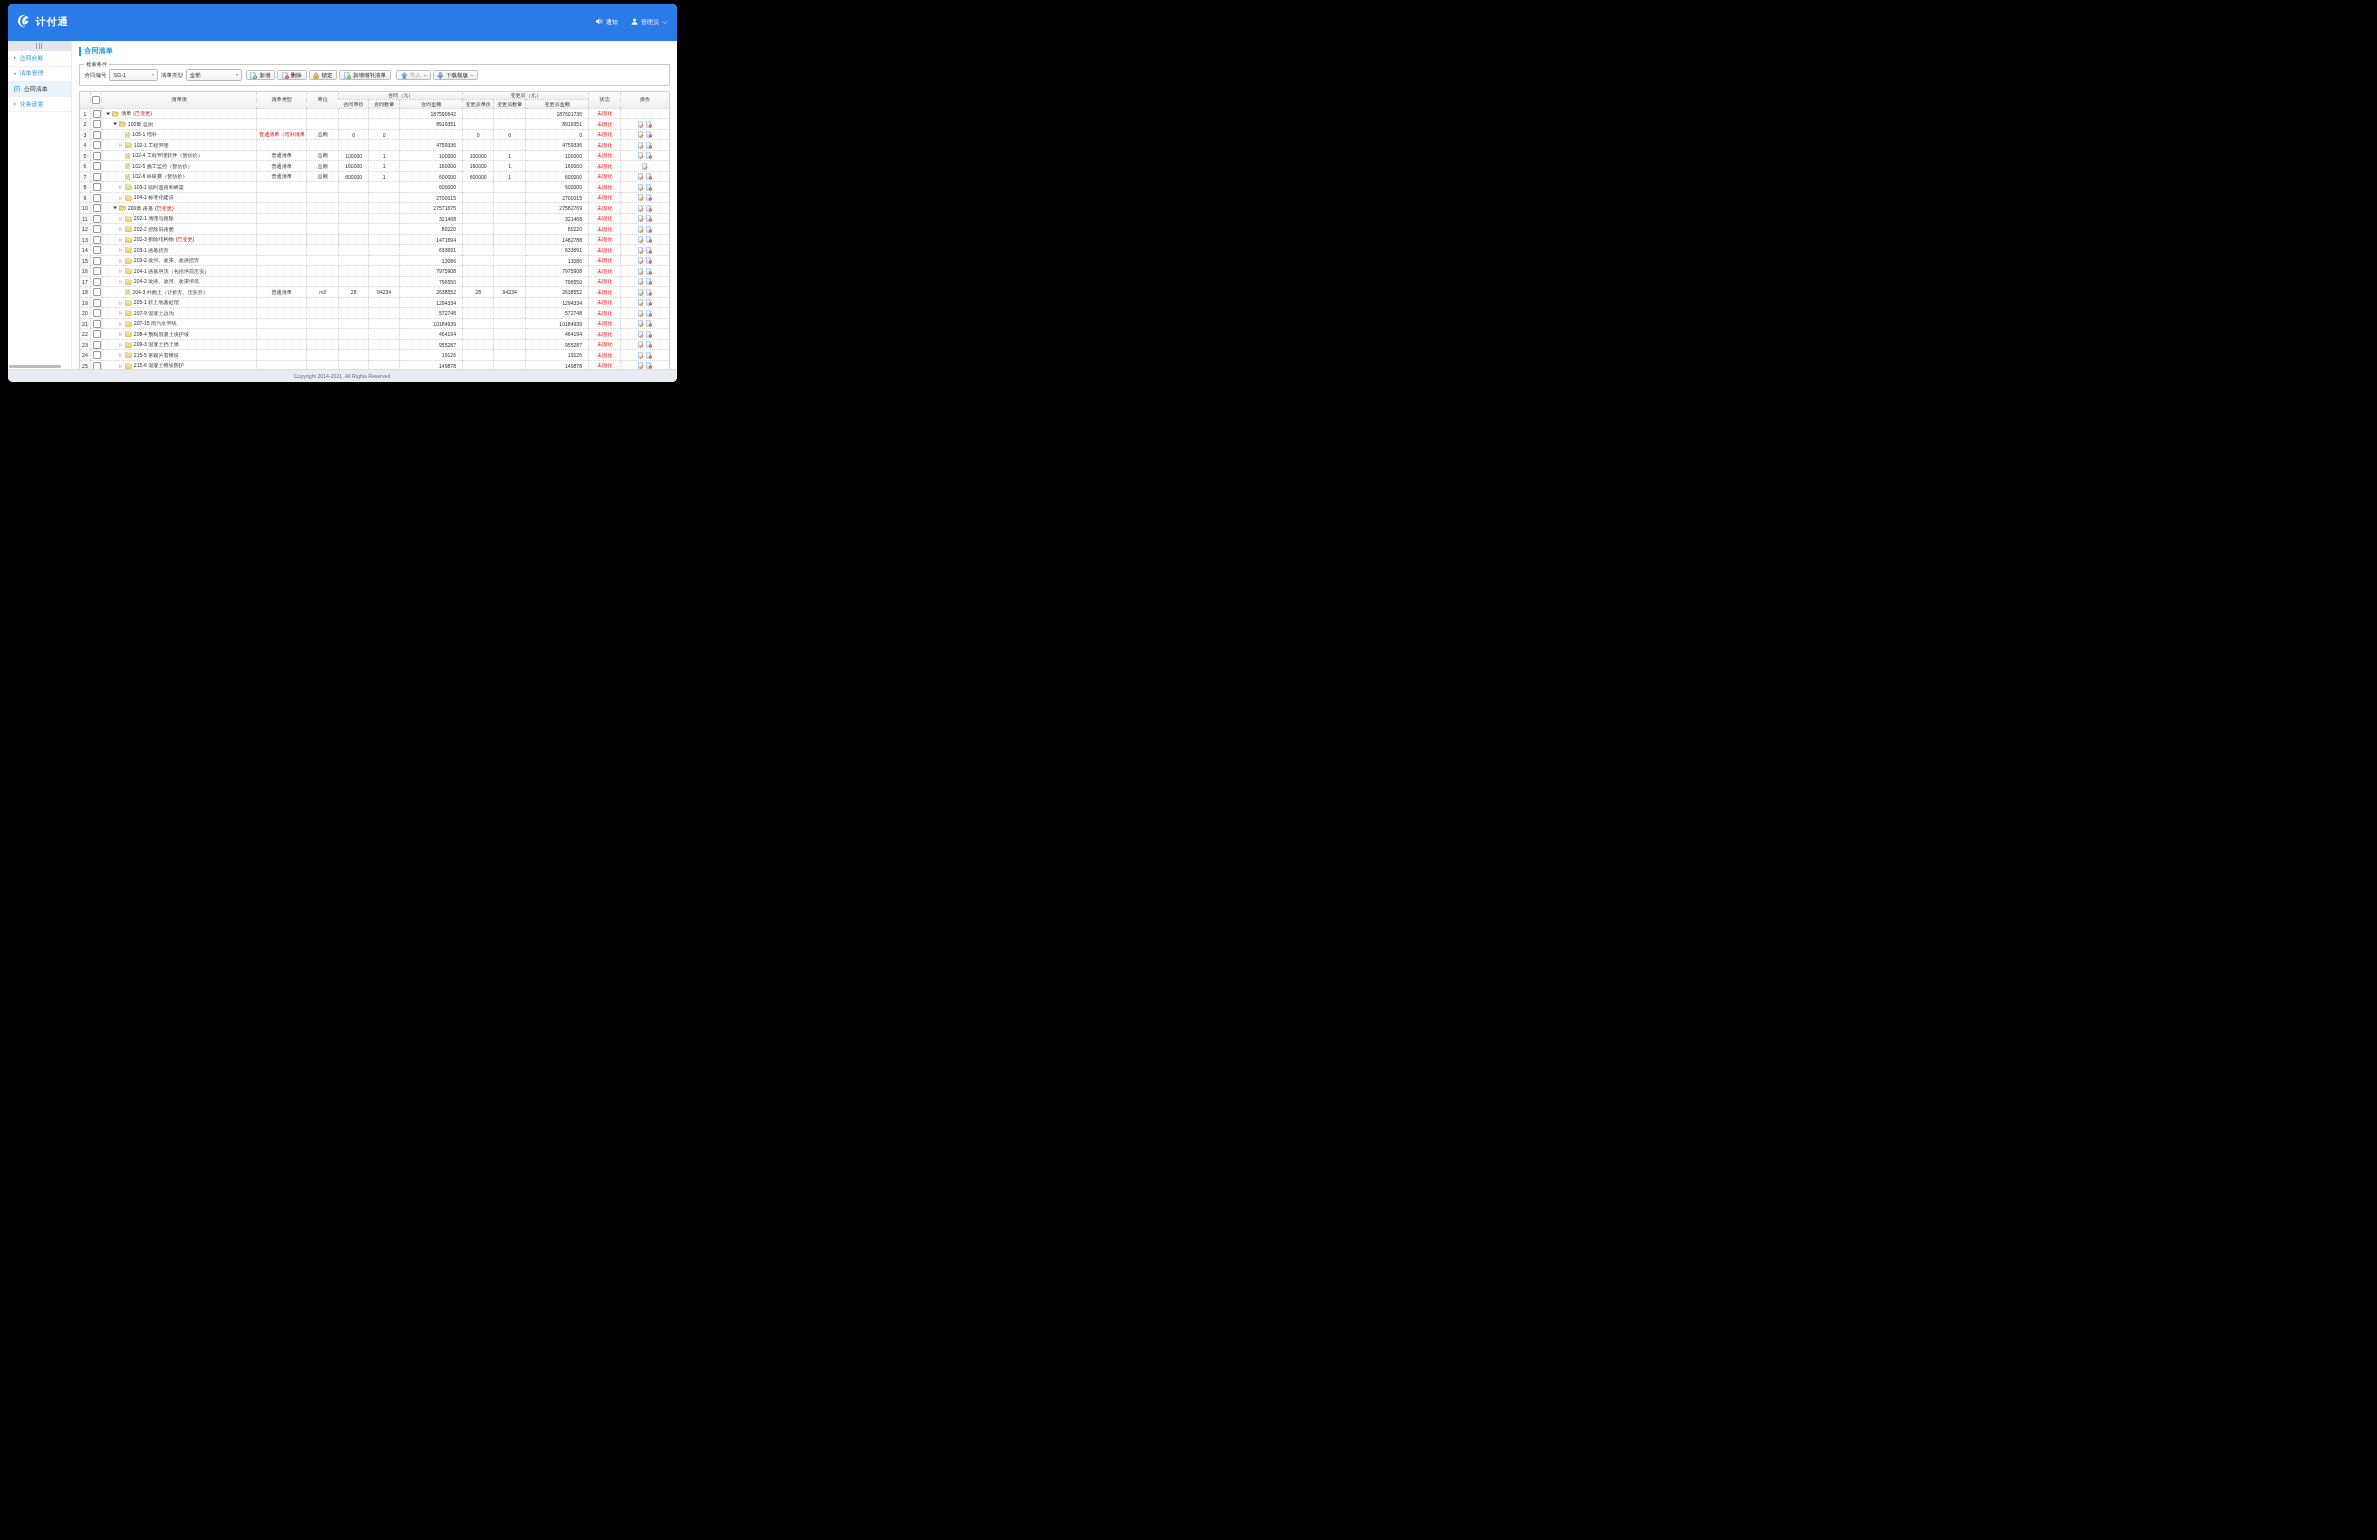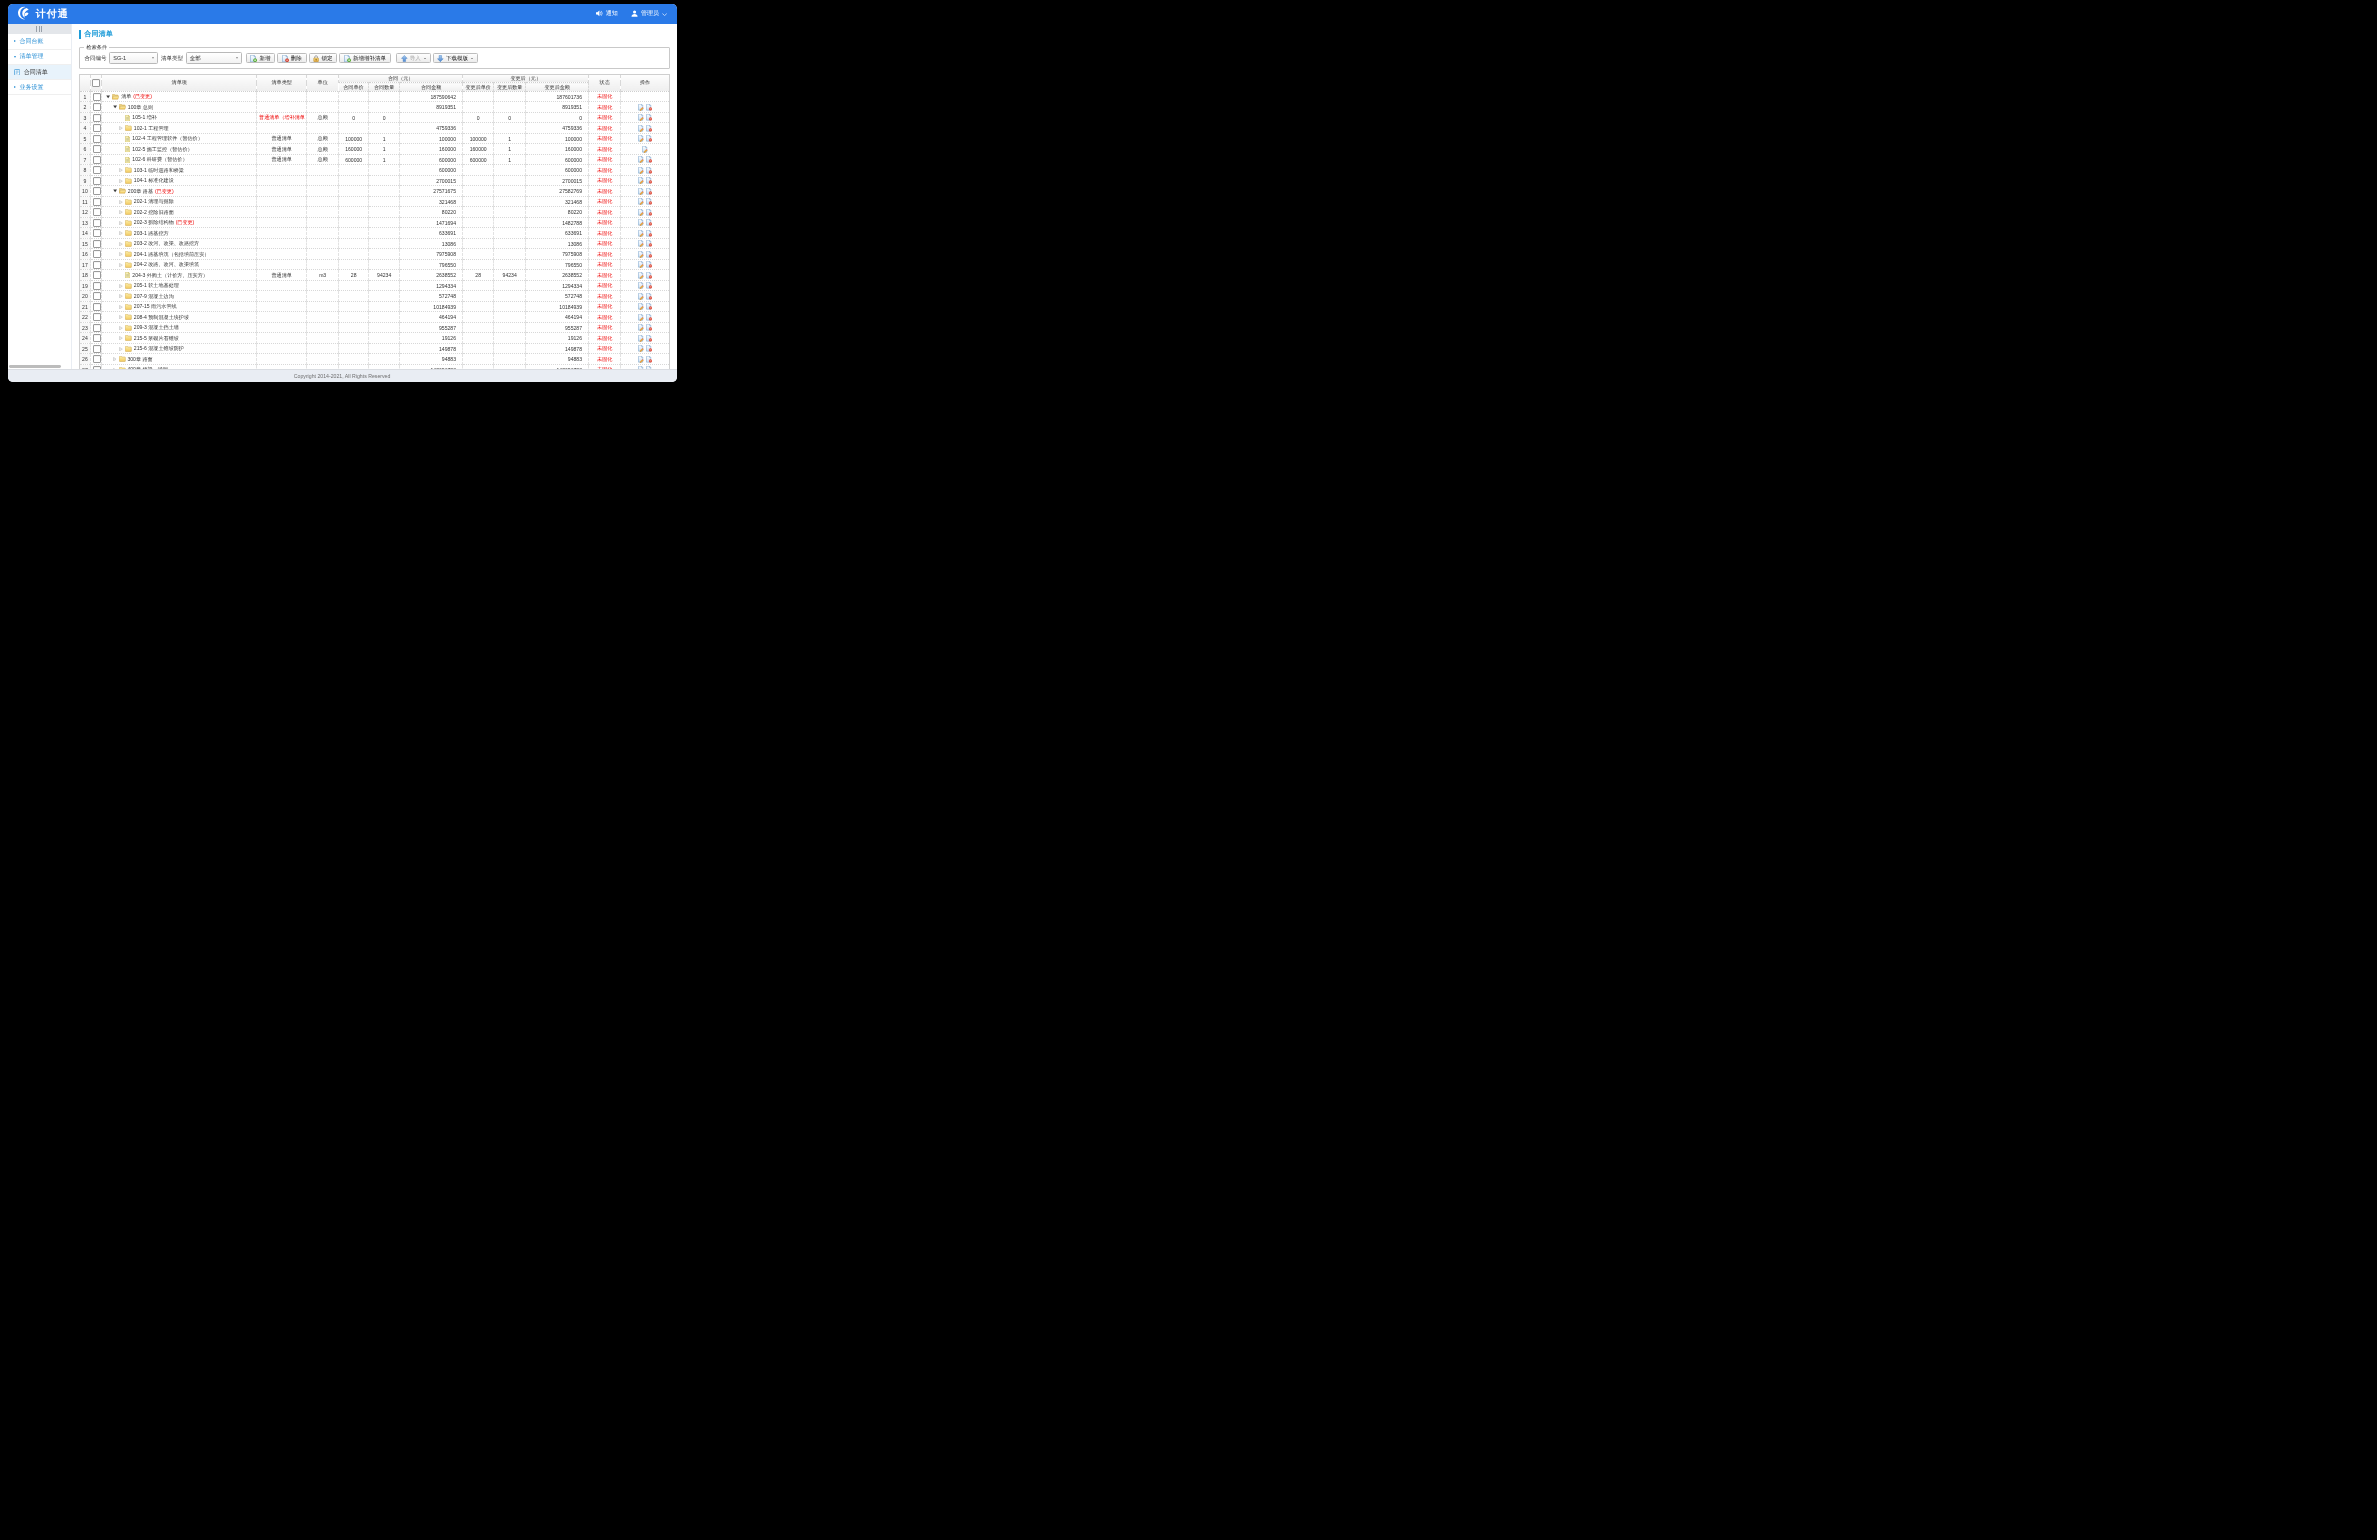--- a/index.html
+++ b/index.html
@@ -1,21 +1,21 @@
 <!DOCTYPE html>
 <html style="font-size:7.6px"><head>
 <meta charset="utf-8">
 <style>
   html,body{margin:0;padding:0}
   body{width:685px;height:385px;background:#000;overflow:hidden;
        font-family:"Liberation Sans","DejaVu Sans",sans-serif;-webkit-font-smoothing:antialiased}
   .window{position:absolute;left:7.6px;top:3.8px;width:669px;height:378px;border-radius:4.8px;
           overflow:hidden;background:#E9EDF3;display:flex;flex-direction:column}
   
-  .topbar{height:20px;background:#2A7AE8;display:flex;align-items:center;padding:0 9.5px;flex:0 0 auto}
+  .topbar{height:37px;background:#2A7AE8;display:flex;align-items:center;padding:0 9.5px;flex:0 0 auto}
   .logo{display:flex;align-items:center;gap:4.3px}
   .logo-text{color:#fff;font-size:10px;font-weight:bold;letter-spacing:1px}
   .top-right{margin-left:auto;display:flex;align-items:center;gap:13.3px;color:#fff;font-size:6px}
   .top-item{display:flex;align-items:center;gap:2.9px;cursor:pointer}
   
   .content{flex:1;display:flex;min-height:0}
   .sidebar{width:63px;background:#fff;position:relative;flex:0 0 auto}
   .side-strip{height:10.5px;background:#E3E6EA;display:flex;align-items:center;justify-content:center;gap:1.9px;cursor:pointer}
   .side-strip i{width:1px;height:5.2px;background:#98A0A9;display:block}
   .menu-item{height:14.3px;display:flex;align-items:center;padding-left:6.2px;gap:3.8px;font-size:6px;

